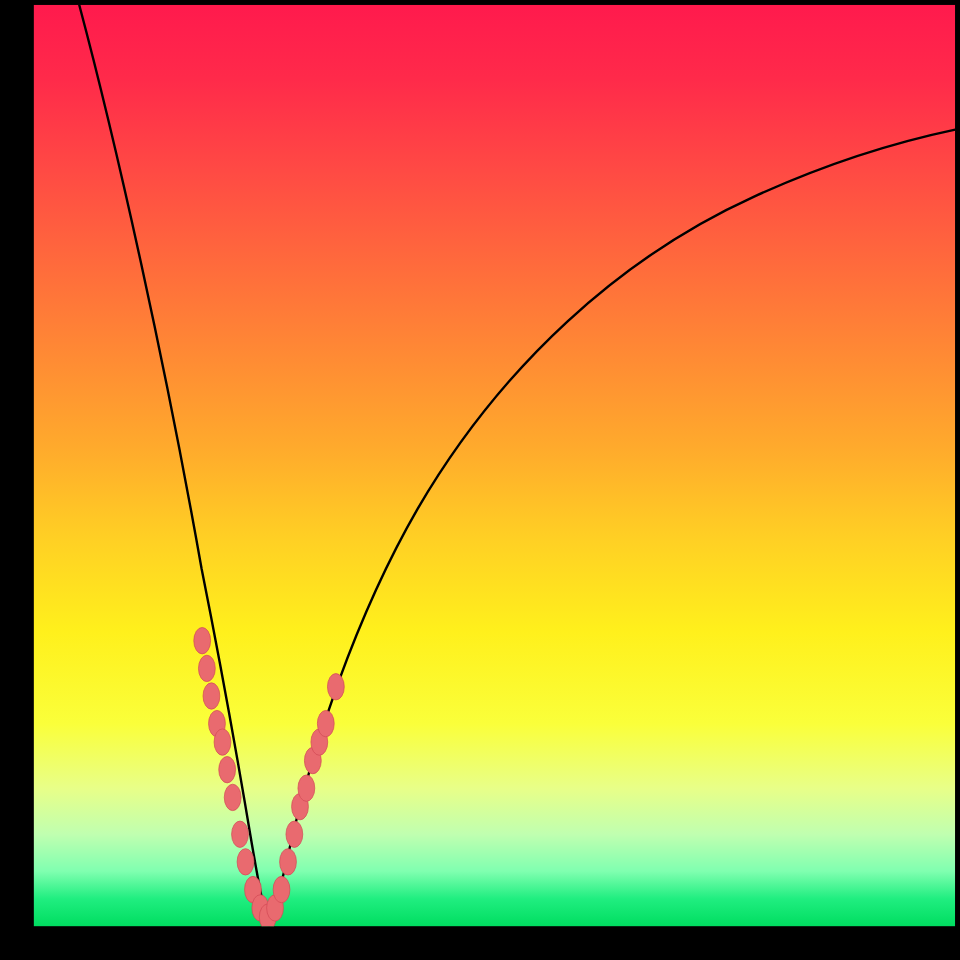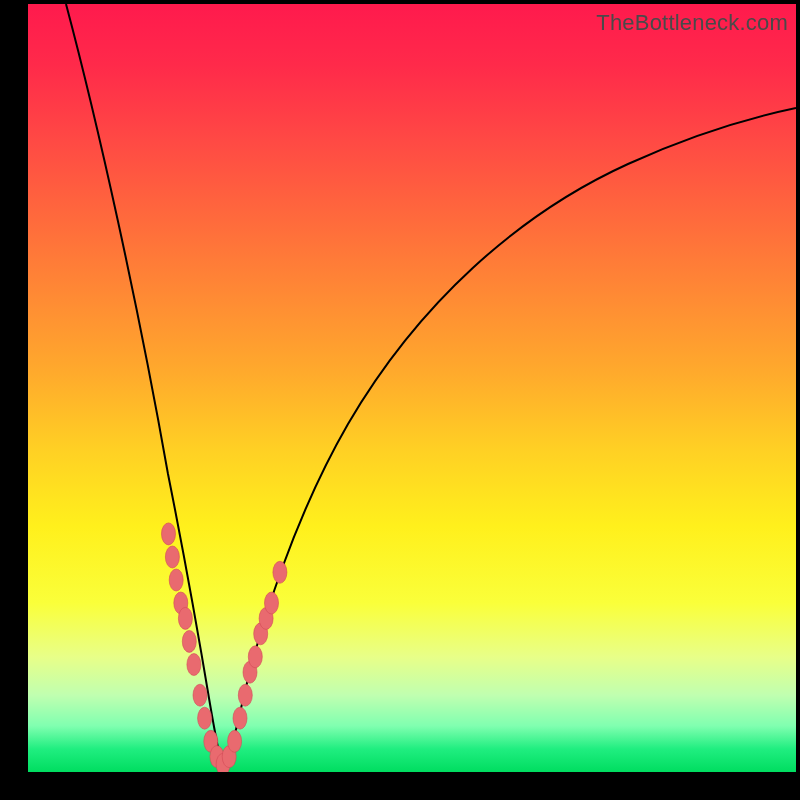--- a/index.html
+++ b/index.html
@@ -70,21 +70,20 @@
     stroke-width: 0.6;
   }
 </style>
 </head>
 <body>
 
 <div class="frame">
   <div class="plot-area">
     <div class="gradient-bg"></div>
 
-    <div class="watermark">TheBottleneck.com</div>
 
     <svg class="curve" viewBox="0 0 768 768" preserveAspectRatio="none">
       <path d="M 38 0
                C 70 120, 110 300, 140 470
                C 158 560, 172 640, 182 700
                C 188 735, 192 758, 196 768"></path>
       <path d="M 196 768
                C 200 758, 206 735, 214 700
                C 232 620, 268 510, 320 420
                C 390 300, 490 210, 600 160

